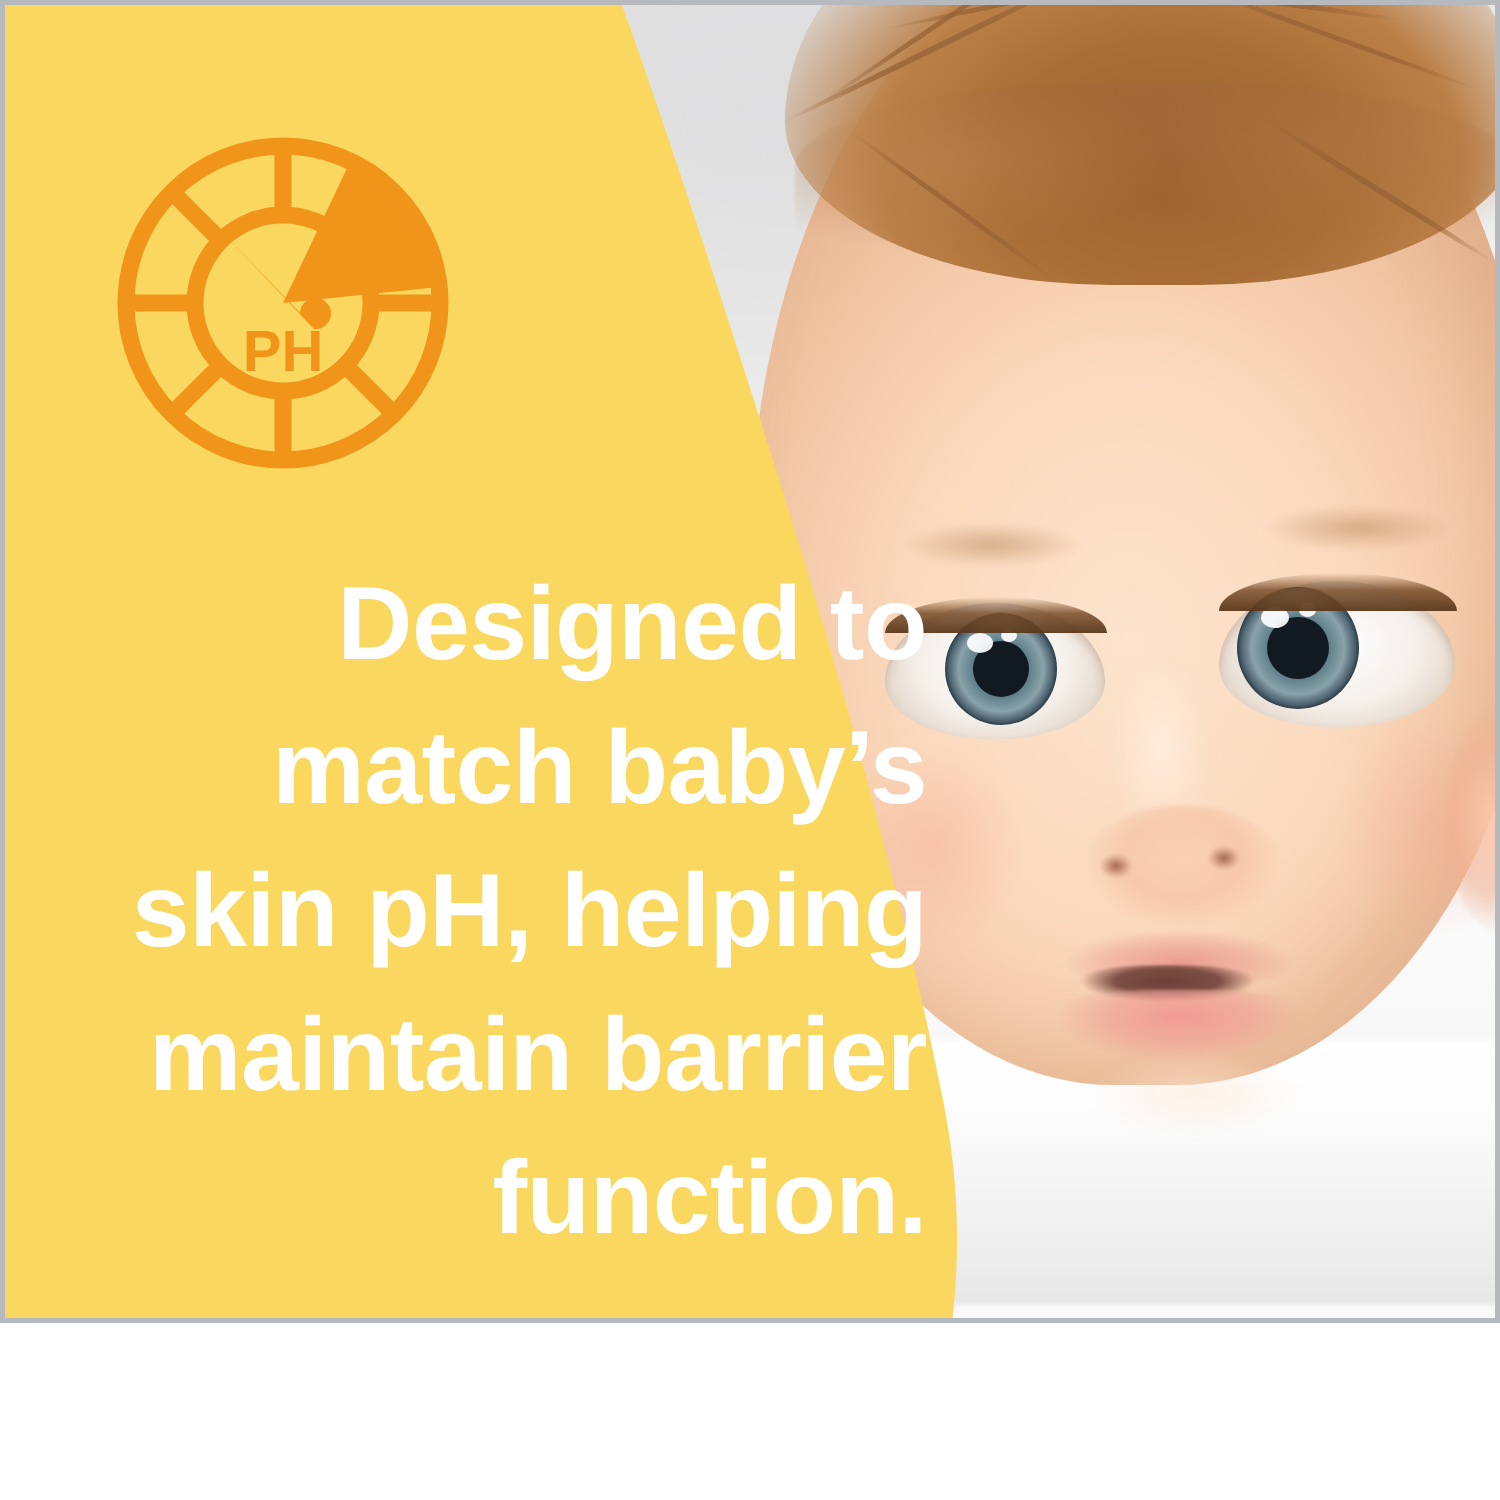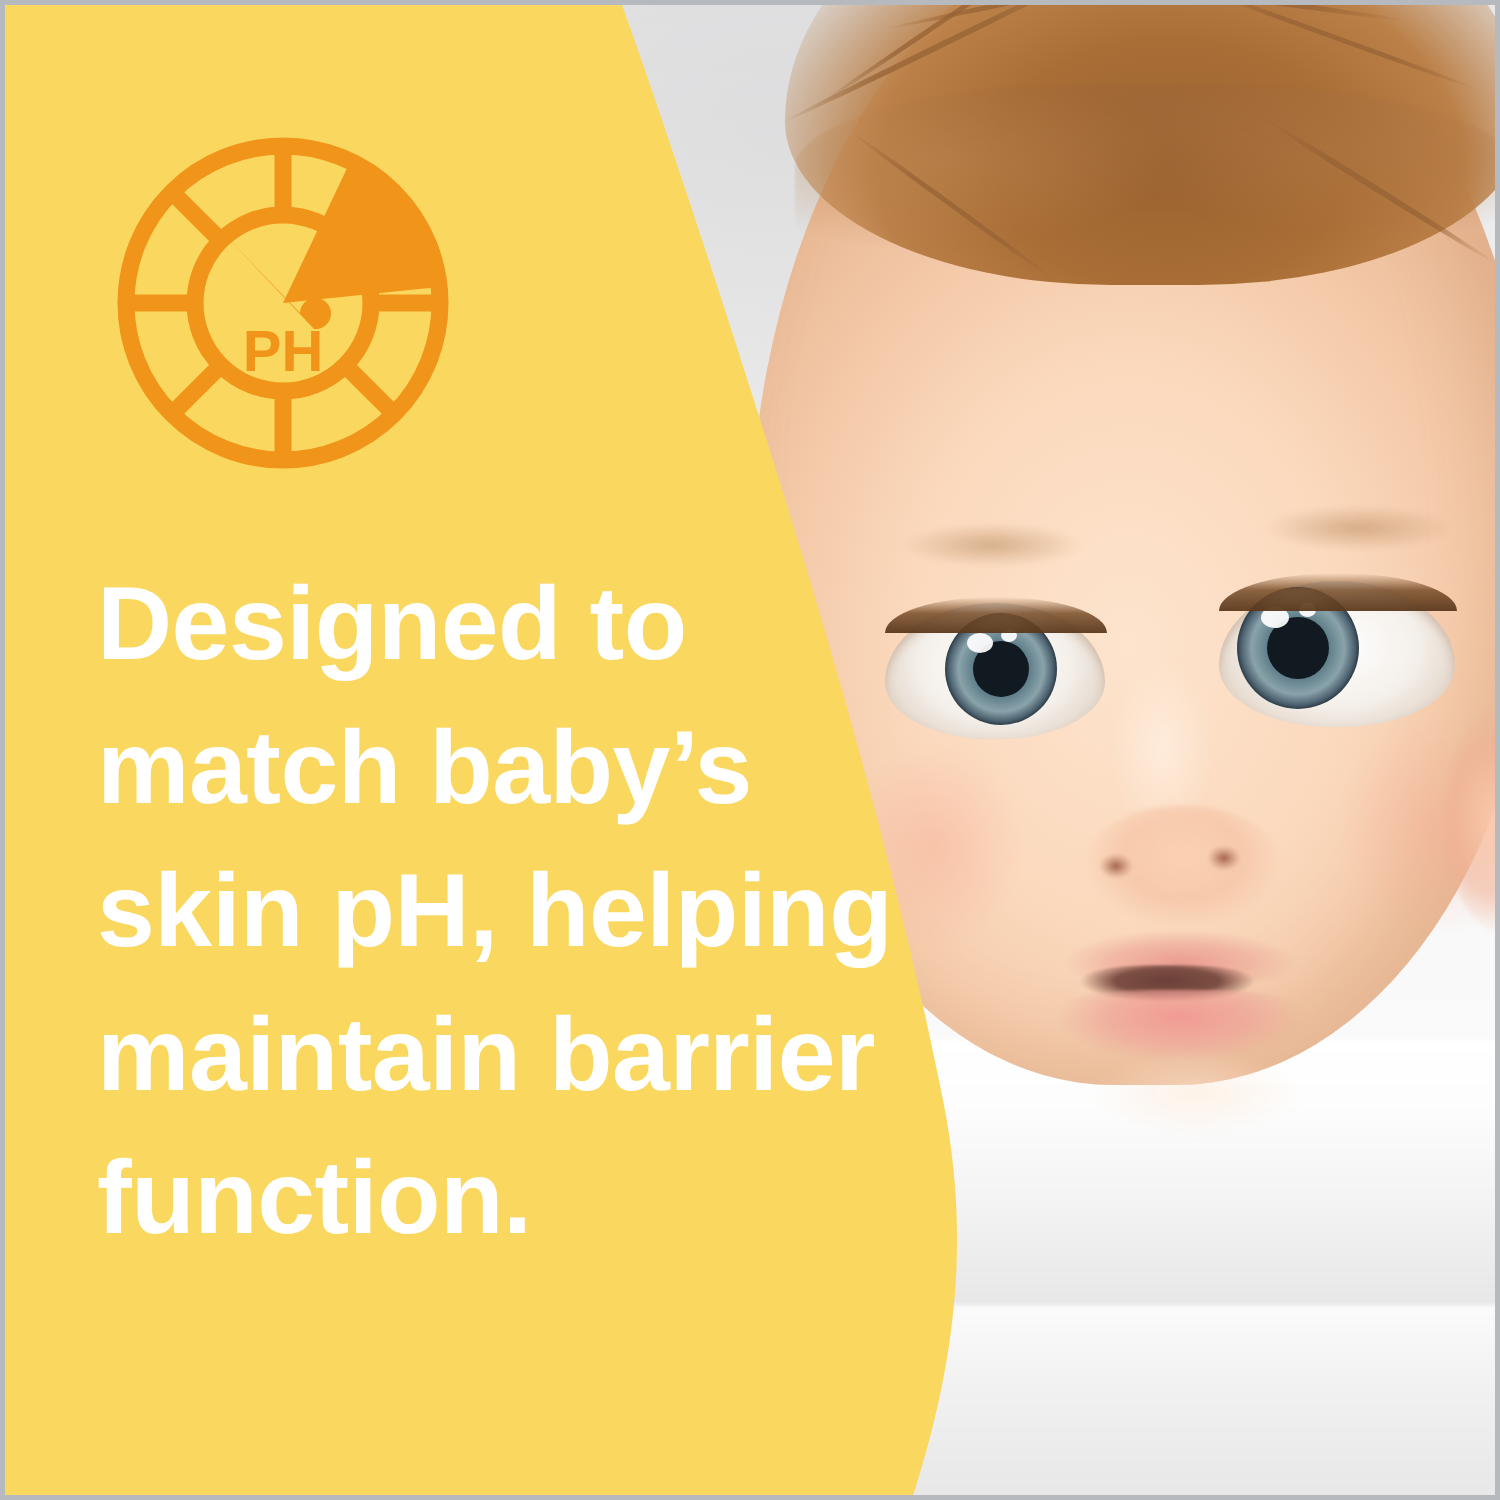--- a/index.html
+++ b/index.html
@@ -3,21 +3,21 @@
 <meta charset="utf-8">
 <style>
   html, body {
     margin: 0;
     padding: 0;
     background: #ffffff;
   }
   #stage {
     position: relative;
     width: 1500px;
-    height: 1500px;
+    height: 1323px;
     overflow: hidden;
     background: #ffffff;
     font-family: "Liberation Sans", sans-serif;
     box-sizing: border-box;
     border: 5px solid #b6b9bd;
   }
   .layer { position: absolute; }
 
   
   #photo-pane {
@@ -184,20 +184,21 @@
     left: 92px;
     top: 548px;
     width: 830px;
     color: #ffffff;
     font-size: 104px;
     line-height: 1.38;
     font-weight: 700;
     letter-spacing: -0.5px;
     white-space: pre-line;
     text-rendering: geometricPrecision;
+    text-align: right;
   }
 </style>
 </head>
 <body>
 
 <div id="stage">
 
   <div class="layer" id="photo-pane"></div>
 
   <div class="layer" id="tub-shadow"></div>

